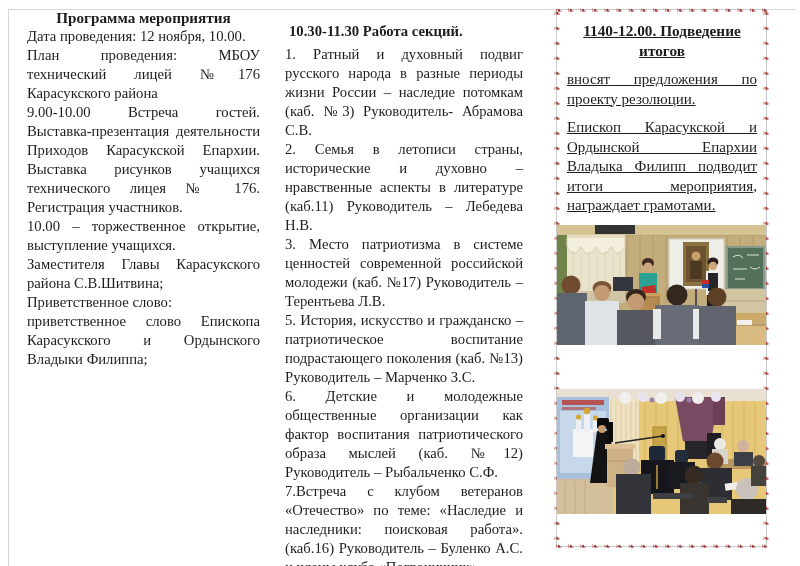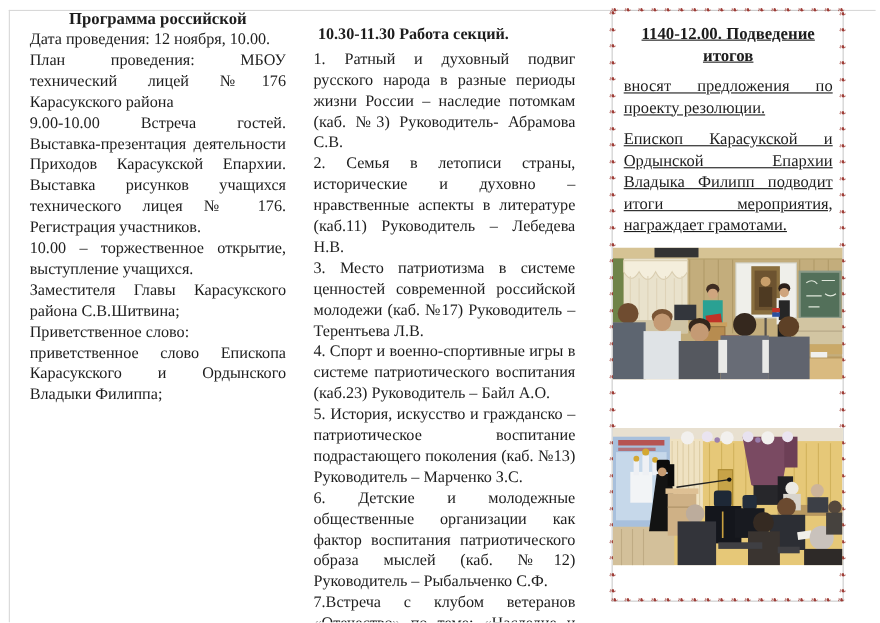--- a/index.html
+++ b/index.html
@@ -41,36 +41,35 @@
   .photo-1{top:220px;height:120px;}
   .photo-2{top:384px;height:125px;}
 </style>
 </head>
 <body>
 
 <div class="page">
   <div class="page-edge"></div>
 
   <div class="col col-left">
-    <p class="title">Программа  российской</p>
+    <p class="title">Программа  мероприятия</p>
     <p><b class="lead">Дата  проведения:</b><span> 12 ноября, 10.00.</span></p>
     <p><b class="lead">План  проведения</b><span>: МБОУ технический лицей №176 Карасукского района</span></p>
     <p><b class="lead">9.00-10.00</b><span> Встреча гостей. Выставка-презентация деятельности Приходов Карасукской Епархии. Выставка рисунков учащихся технического лицея № 176. Регистрация участников.</span></p>
     <p><b class="lead">10.00</b><span> – торжественное открытие, выступление учащихся.</span></p>
     <p><span>Заместителя Главы Карасукского района С.В.Шитвина;</span></p>
     <p><span>Приветственное слово:</span></p>
     <p><span>приветственное слово Епископа Карасукского и Ордынского Владыки Филиппа;</span></p>
   </div>
 
   <div class="col col-mid">
     <p class="heading">10.30-11.30 Работа секций.</p>
     <p>1. Ратный и духовный подвиг русского народа в разные периоды жизни России – наследие потомкам (каб. №3)  Руководитель- Абрамова С.В.</p>
     <p>2. Семья в летописи страны, исторические и духовно – нравственные аспекты в литературе (каб.11) Руководитель – Лебедева Н.В.</p>
     <p>3. Место патриотизма в системе ценностей современной российской молодежи (каб. №17) Руководитель – Терентьева Л.В.</p>
-    <p>4. Спорт и военно-спортивные игры в системе патриотического воспитания (каб.23) Руководитель – Байл А.О.</p>
     <p>5. История, искусство и гражданско – патриотическое воспитание подрастающего поколения (каб. №13) Руководитель – Марченко З.С.</p>
     <p>6. Детские и молодежные общественные организации как фактор воспитания патриотического образа мыслей (каб. №12) Руководитель – Рыбальченко С.Ф.</p>
     <p>7.Встреча с клубом ветеранов «Отечество» по теме: «Наследие и наследники: поисковая работа». (каб.16) Руководитель – Буленко А.С. и члены клуба «Пограничник»</p>
 
   </div>
 
   <div class="frame">
     <div class="frame-line"></div>
     <div class="glyphs gl-top">❧❧❧❧❧❧❧❧❧❧❧❧❧❧❧❧❧❧❧❧❧❧❧❧❧❧</div>
     <div class="glyphs gl-bottom">❧❧❧❧❧❧❧❧❧❧❧❧❧❧❧❧❧❧❧❧❧❧❧❧❧❧</div>

